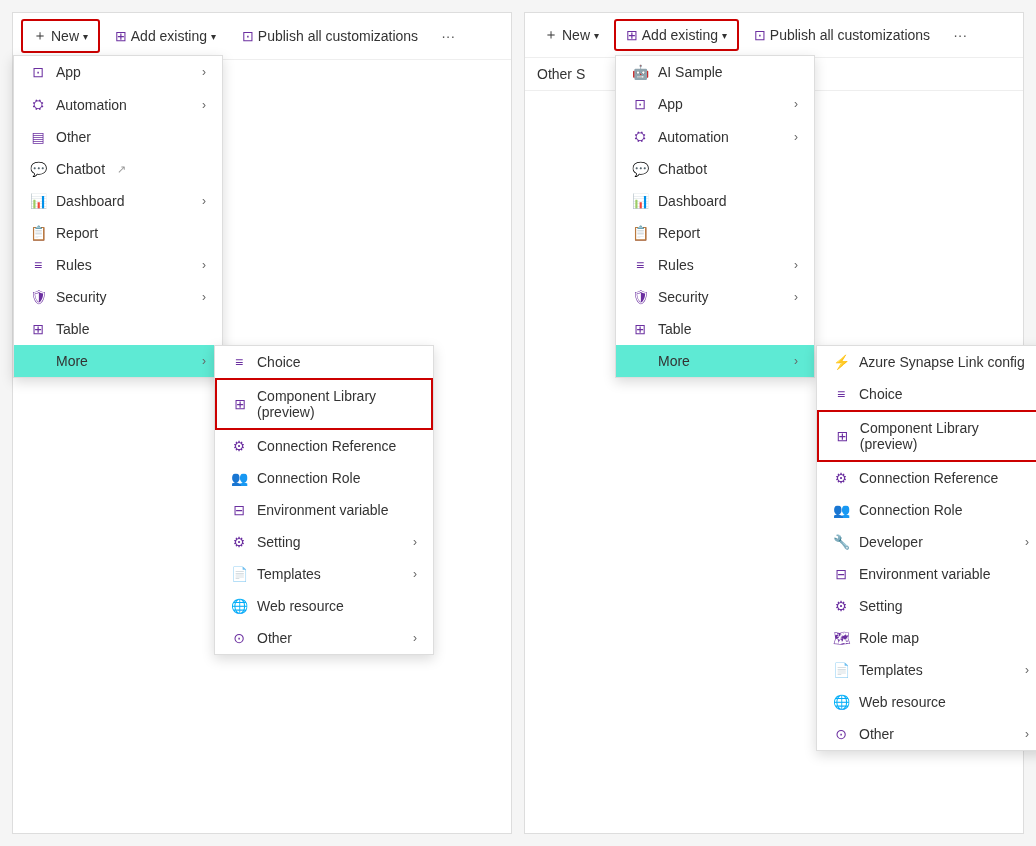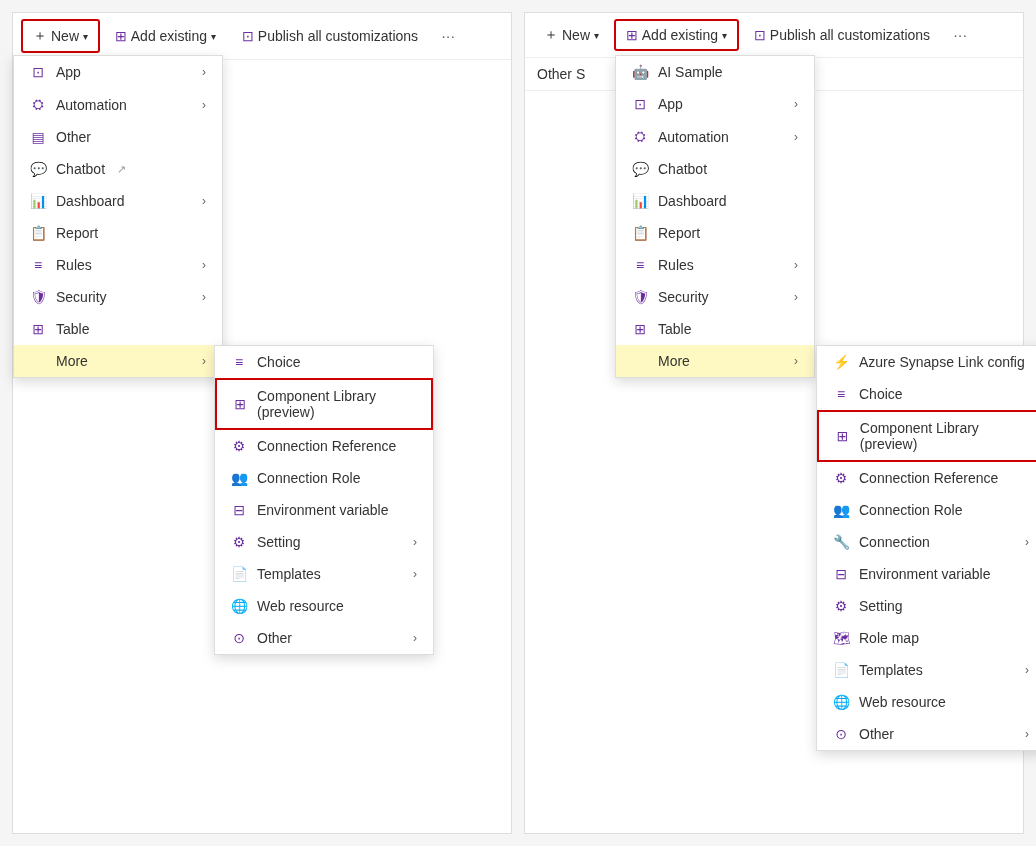--- a/index.html
+++ b/index.html
@@ -75,21 +75,21 @@
     .dropdown-item {
       display: flex;
       align-items: center;
       gap: 10px;
       padding: 8px 16px;
       cursor: pointer;
       color: #333;
       font-size: 14px;
     }
     .dropdown-item.active, .dropdown-item.more-active {
-      background: #fef9c3;
+      background: #5eead4;
       font-weight: 500;
     }
     .dropdown-item .icon-sym {
       color: #6b2fa0;
       width: 16px;
       text-align: center;
       font-size: 14px;
     }
     .dropdown-item .chevron {
       margin-left: auto;
@@ -385,21 +385,21 @@
         <div class="sub-item">
           <span class="icon-sym">⚙</span>
           <span>Connection Reference</span>
         </div>
         <div class="sub-item">
           <span class="icon-sym">👥</span>
           <span>Connection Role</span>
         </div>
         <div class="sub-item">
           <span class="icon-sym">🔧</span>
-          <span>Connection</span>
+          <span>Developer</span>
           <span class="chevron">›</span>
         </div>
         <div class="sub-item">
           <span class="icon-sym">⊟</span>
           <span>Environment variable</span>
         </div>
         <div class="sub-item">
           <span class="icon-sym">⚙</span>
           <span>Setting</span>
         </div>

